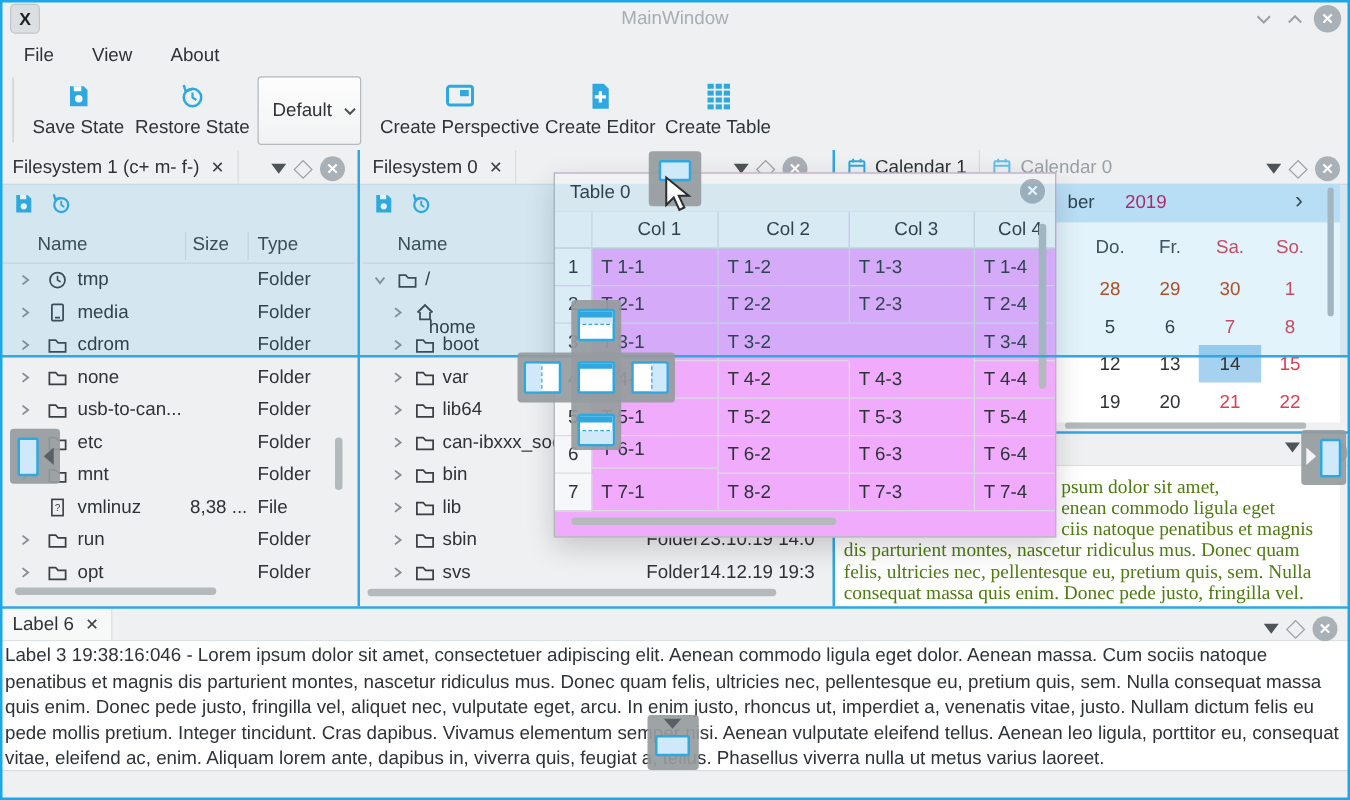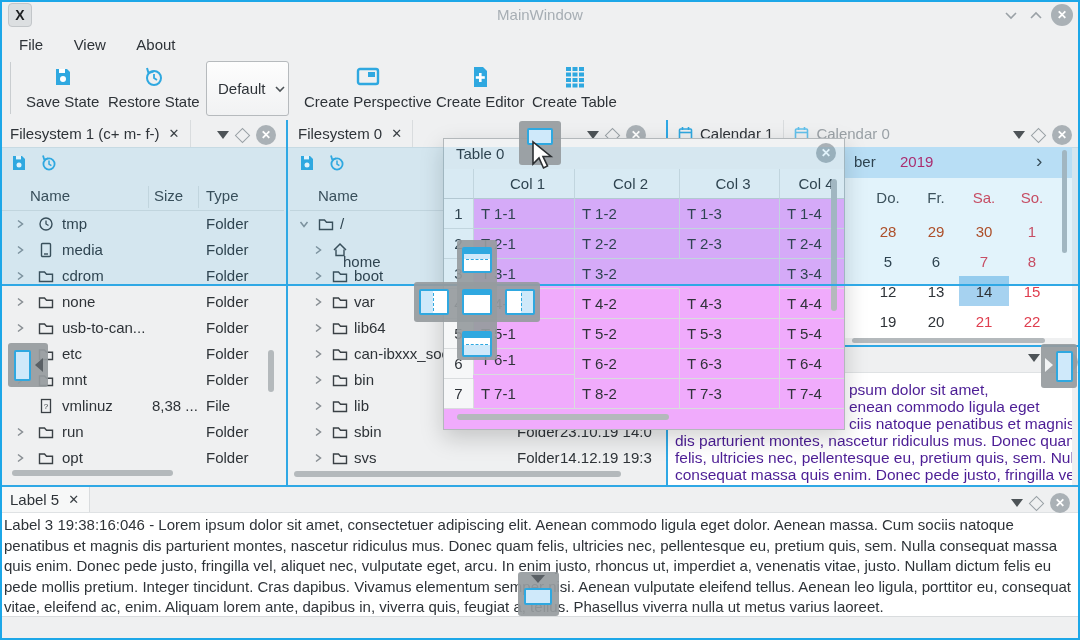--- a/index.html
+++ b/index.html
@@ -44,21 +44,21 @@
   .fill-light{position:absolute;background:#cfe9fa;}
   #table0{position:absolute;left:443px;top:138px;width:402px;height:292px;background:#f0abfc;
        border:1px solid #b3b8bb;box-shadow:0 8px 22px rgba(0,0,0,0.18);z-index:50;box-sizing:border-box;}
   #table0 .ttl{position:absolute;left:0;top:0;right:0;height:30px;background:#f1f2f3;
        border-bottom:1px solid #d9dcde;font-size:15px;}
   .cell{position:absolute;font-size:15px;display:flex;align-items:center;padding-left:7px;
        box-sizing:border-box;}
   .cal-cell{position:absolute;width:50px;height:30px;font-size:15px;display:flex;
        align-items:center;justify-content:center;}
   .muted{color:#c2410c;} .red{color:#df3e4f;} .wk{color:#3f4447;} .wkred{color:#df3e4f;}
-  .lorem-line{position:absolute;font-size:15.5px;white-space:nowrap;color:#4c1d95;}
+  .lorem-line{position:absolute;font-size:15.5px;white-space:nowrap;color:#4d7c0f;font-family:Liberation Serif, serif;}
   svg{display:block;}
 </style>
 </head>
 <body>
 
 <div class="abs" style="left:0;top:2px;width:1080px;height:26px;">
   <div class="abs" style="left:8px;top:1px;width:22px;height:22px;background:#dcdfe1;border:1px solid #c2c6c9;border-radius:4px;text-align:center;font-weight:bold;font-size:14px;line-height:22px;color:#1b1e20;">X</div>
   <div class="abs" style="left:0;right:0;top:4px;text-align:center;font-size:15px;color:#a7aeb4;">MainWindow</div>
   <div class="abs" style="left:1003px;top:6px;">
     <svg width="16" height="14">
@@ -573,21 +573,21 @@
       <div class="lorem-line" style="left: 181px; top: 25px;">enean commodo ligula eget</div>
       <div class="lorem-line" style="left: 7px; top: 59px;">dis parturient montes, nascetur ridiculus mus. Donec quam</div>
       <div class="lorem-line" style="left: 7px; top: 76px;">felis, ultricies nec, pellentesque eu, pretium quis, sem. Nulla</div>
       <div class="lorem-line" style="left: 7px; top: 93px;">consequat massa quis enim. Donec pede justo, fringilla vel.</div>
     </div>
 </div>
 
 <div class="panel" style="left:0;top:487px;width:1080px;height:151px;">
   <div class="tabbar" style="height:25px;">
     <div class="tab" style="height:25px;background:#f7f8f8;">
-      <span>Label 5</span>
+      <span>Label 6</span>
       <span class="x">✕</span>
     </div>
   </div>
   <div class="hdr-btns" style="right:10px;top:6px;">
     <span class="tri"></span>
     <span class="diamond"></span>
     <span class="closecirc">✕</span>
   </div>
   <div class="abs" style="left:0;top:26px;width:1080px;height:104px;background:#fff;font-size:15px;line-height:20.5px;padding:2px 4px;box-sizing:border-box;overflow:hidden;border-bottom:1px solid #d9dcde;color:#2e3338;">Label 3 19:38:16:046 - Lorem ipsum dolor sit amet, consectetuer adipiscing elit. Aenean commodo ligula eget dolor. Aenean massa. Cum sociis natoque penatibus et magnis dis parturient montes, nascetur ridiculus mus. Donec quam felis, ultricies nec, pellentesque eu, pretium quis, sem. Nulla consequat massa quis enim. Donec pede justo, fringilla vel, aliquet nec, vulputate eget, arcu. In enim justo, rhoncus ut, imperdiet a, venenatis vitae, justo. Nullam dictum felis eu pede mollis pretium. Integer tincidunt. Cras dapibus. Vivamus elementum semper nisi. Aenean vulputate eleifend tellus. Aenean leo ligula, porttitor eu, consequat vitae, eleifend ac, enim. Aliquam lorem ante, dapibus in, viverra quis, feugiat a, tellus. Phasellus viverra nulla ut metus varius laoreet.</div>
 </div>

